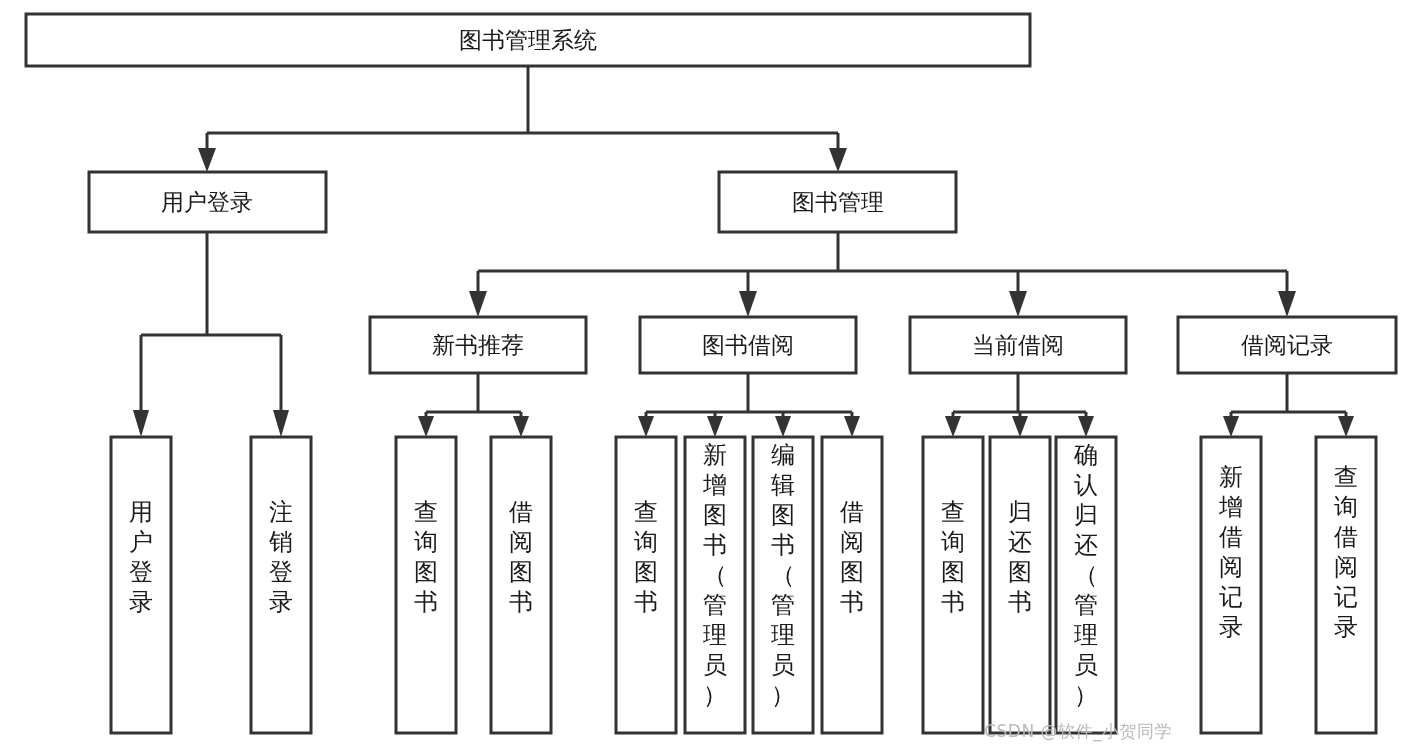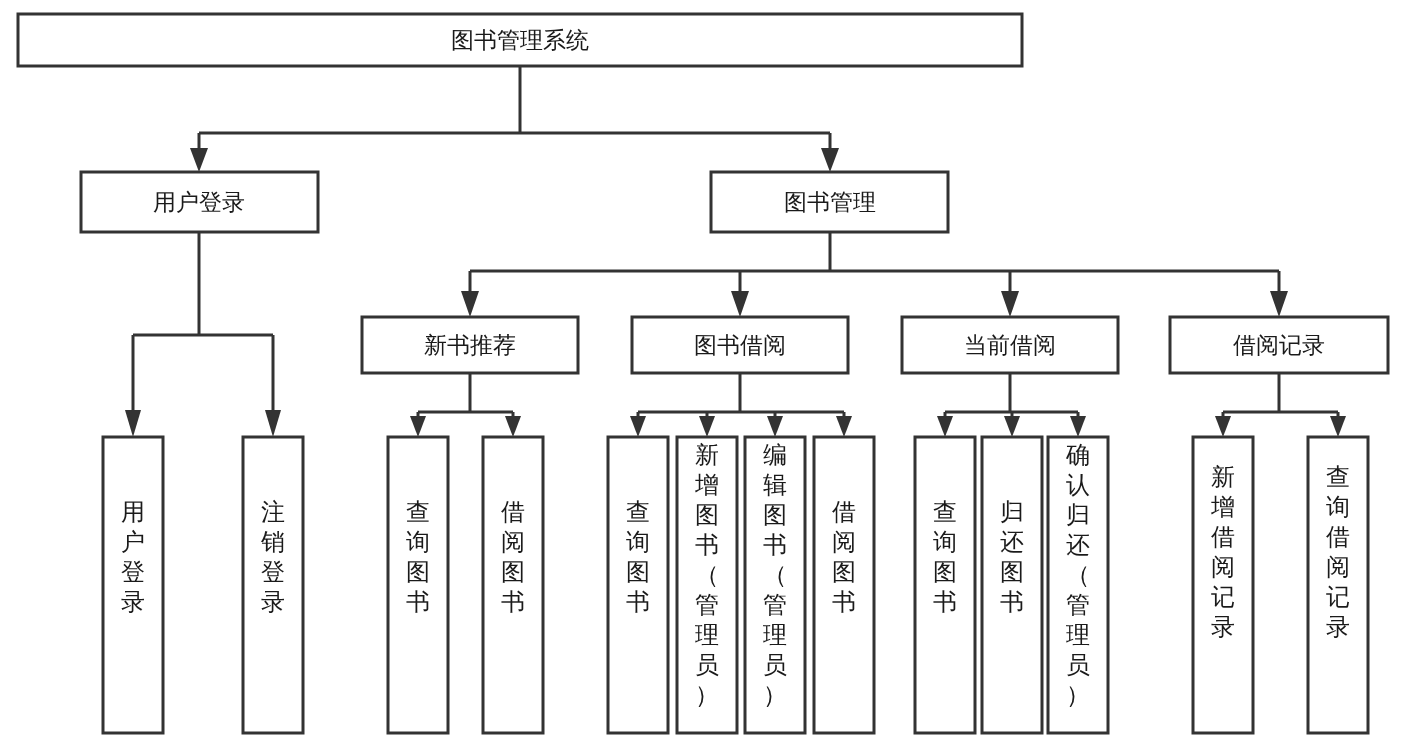--- a/index.html
+++ b/index.html
@@ -9,21 +9,21 @@
   }
   body {
     width: 1405px;
     height: 747px;
     position: relative;
     font-family: "DejaVu Sans", "Liberation Sans", sans-serif;
     overflow: hidden;
   }
   #diagram-root {
     position: absolute;
-    left: 0;
+    left: 8px;
     top: 0;
     width: 1172px;
     height: 747px;
   }
   svg.flow {
     display: block;
     width: 1405px;
     height: 747px;
   }
   .node-rect {
@@ -243,13 +243,14 @@
       <text class="node-label-v" x="1223" y="485"><tspan x="1223" y="485">新</tspan><tspan x="1223" y="515">增</tspan><tspan x="1223" y="545">借</tspan><tspan x="1223" y="575">阅</tspan><tspan x="1223" y="605">记</tspan><tspan x="1223" y="635">录</tspan></text>
     </g>
 
     <g>
       <rect class="node-rect" x="1308" y="437" width="60" height="296"></rect>
       <text class="node-label-v" x="1338" y="485"><tspan x="1338" y="485">查</tspan><tspan x="1338" y="515">询</tspan><tspan x="1338" y="545">借</tspan><tspan x="1338" y="575">阅</tspan><tspan x="1338" y="605">记</tspan><tspan x="1338" y="635">录</tspan></text>
     </g>
 
   </svg>
 
+  <div class="watermark">CSDN @软件_小贺同学</div>
 </div>
 
 </body></html>

